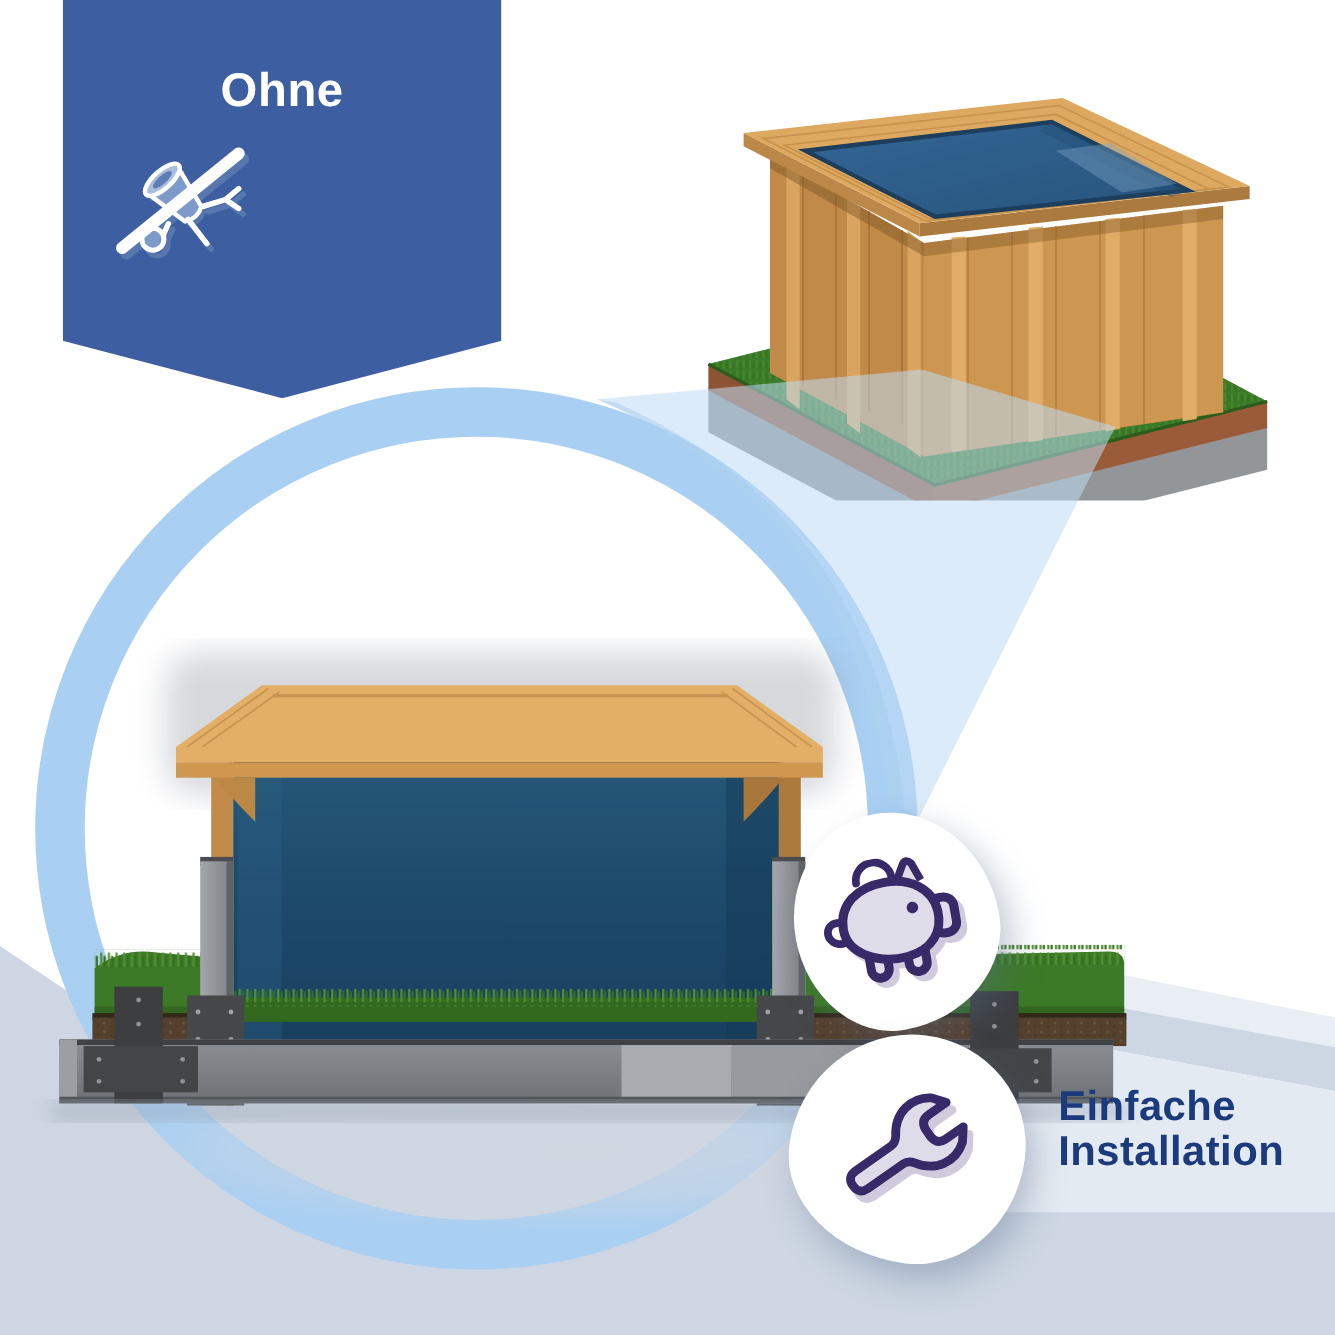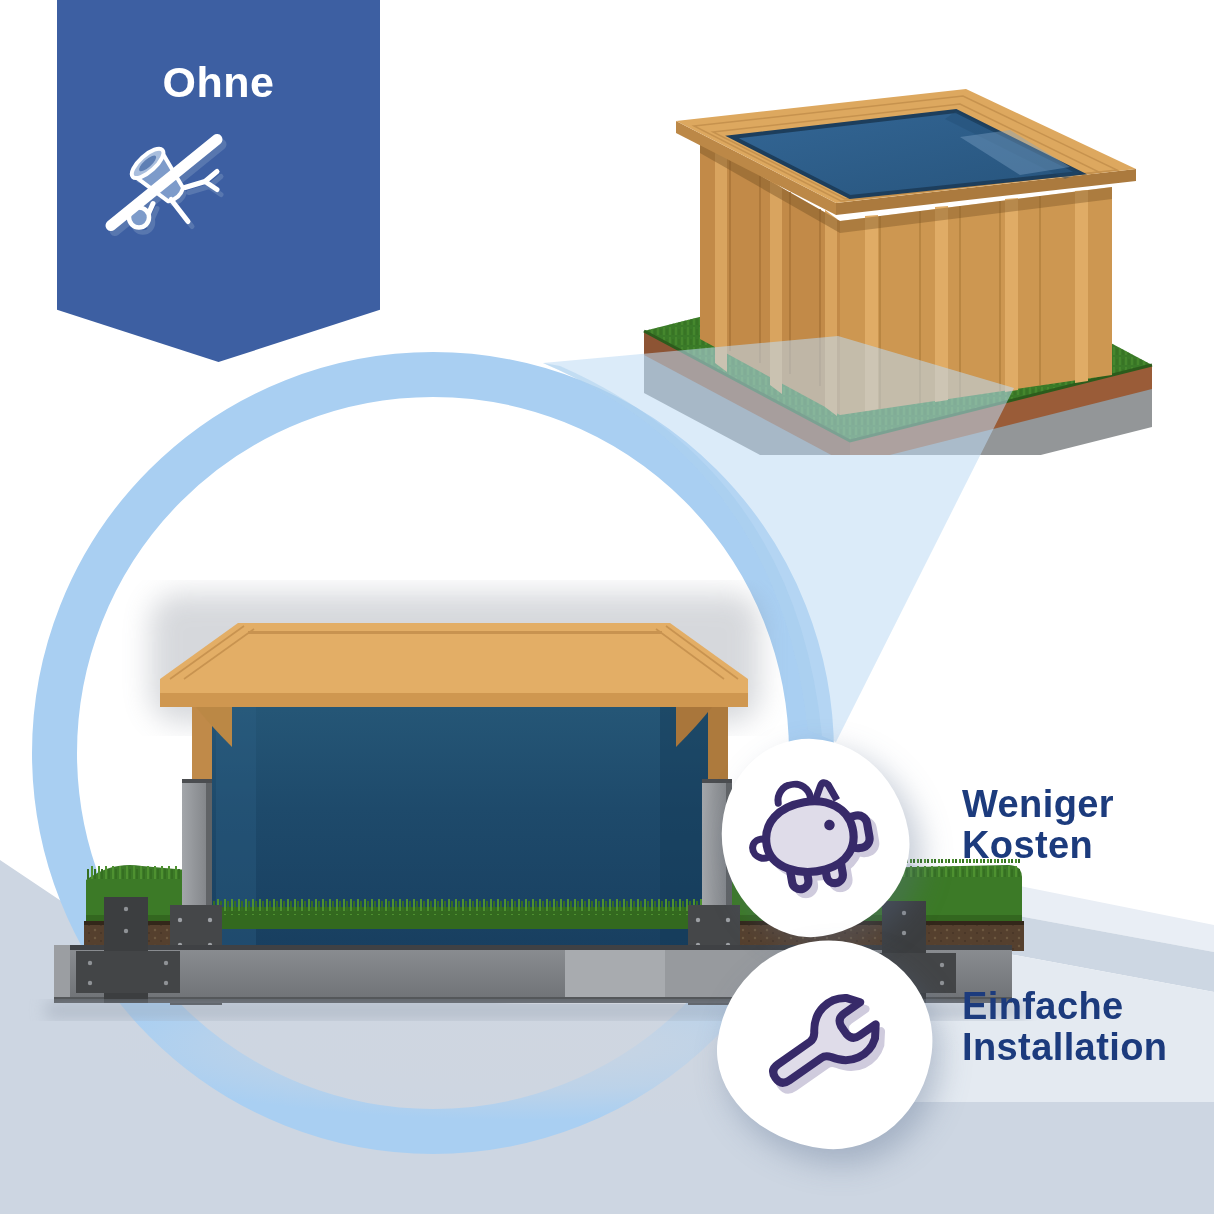--- a/index.html
+++ b/index.html
@@ -5,21 +5,21 @@
   html,body { margin:0; padding:0; background:#ffffff; }
   .canvas {
     position:relative; width:1214px; height:1214px; overflow:hidden;
     background:#ffffff; font-family:"Liberation Sans", sans-serif;
   }
   .abs { position:absolute; }
   svg { display:block; }
 
   
   .banner {
-    position:absolute; left:57px; top:0; width:323px; height:362px;
+    position:absolute; left:57px; top:0; width:399px; height:362px;
     background:#3d5fa2; color:#ffffff; text-align:center;
     clip-path:polygon(0 0, 100% 0, 100% 85.6%, 50% 100%, 0 85.6%);
   }
   .banner-title {
     padding-top:56px; font-size:43px; font-weight:bold; line-height:1.24;
     letter-spacing:0.5px;
   }
   .banner-icon-wrap { margin-top:14px; margin-left:36px; }
 
   
@@ -320,16 +320,15 @@
     </svg>
   </div>
 
   <div class="blob blob-install">
     <svg width="135" height="135" viewBox="0 0 110 110">
       <path d="M46,96 L46,64 Q46,60 42,57 Q31,50 29,39 Q27,28 34,19 L43,12 L43,28 Q43,35 50,36 L58,36 Q65,35 65,28 L65,12 L74,19 Q81,28 79,39 Q77,50 66,57 Q62,60 62,64 L62,96 Q62,104 54,104 Q46,104 46,96 Z" fill="#cfcbdd" stroke="#cfcbdd" stroke-width="6.5" stroke-linejoin="round" transform="translate(5,5) rotate(48 55 55)"></path>
       <path d="M46,96 L46,64 Q46,60 42,57 Q31,50 29,39 Q27,28 34,19 L43,12 L43,28 Q43,35 50,36 L58,36 Q65,35 65,28 L65,12 L74,19 Q81,28 79,39 Q77,50 66,57 Q62,60 62,64 L62,96 Q62,104 54,104 Q46,104 46,96 Z" fill="#dfdce9" stroke="#372a69" stroke-width="6.5" stroke-linejoin="round" transform="rotate(48 55 55)"></path>
     </svg>
   </div>
 
-  <div class="benefit-label label-cost">Weniger Kosten</div>
   <div class="benefit-label label-install">Einfache Installation</div>
 
 </div>
 
 </body></html>

